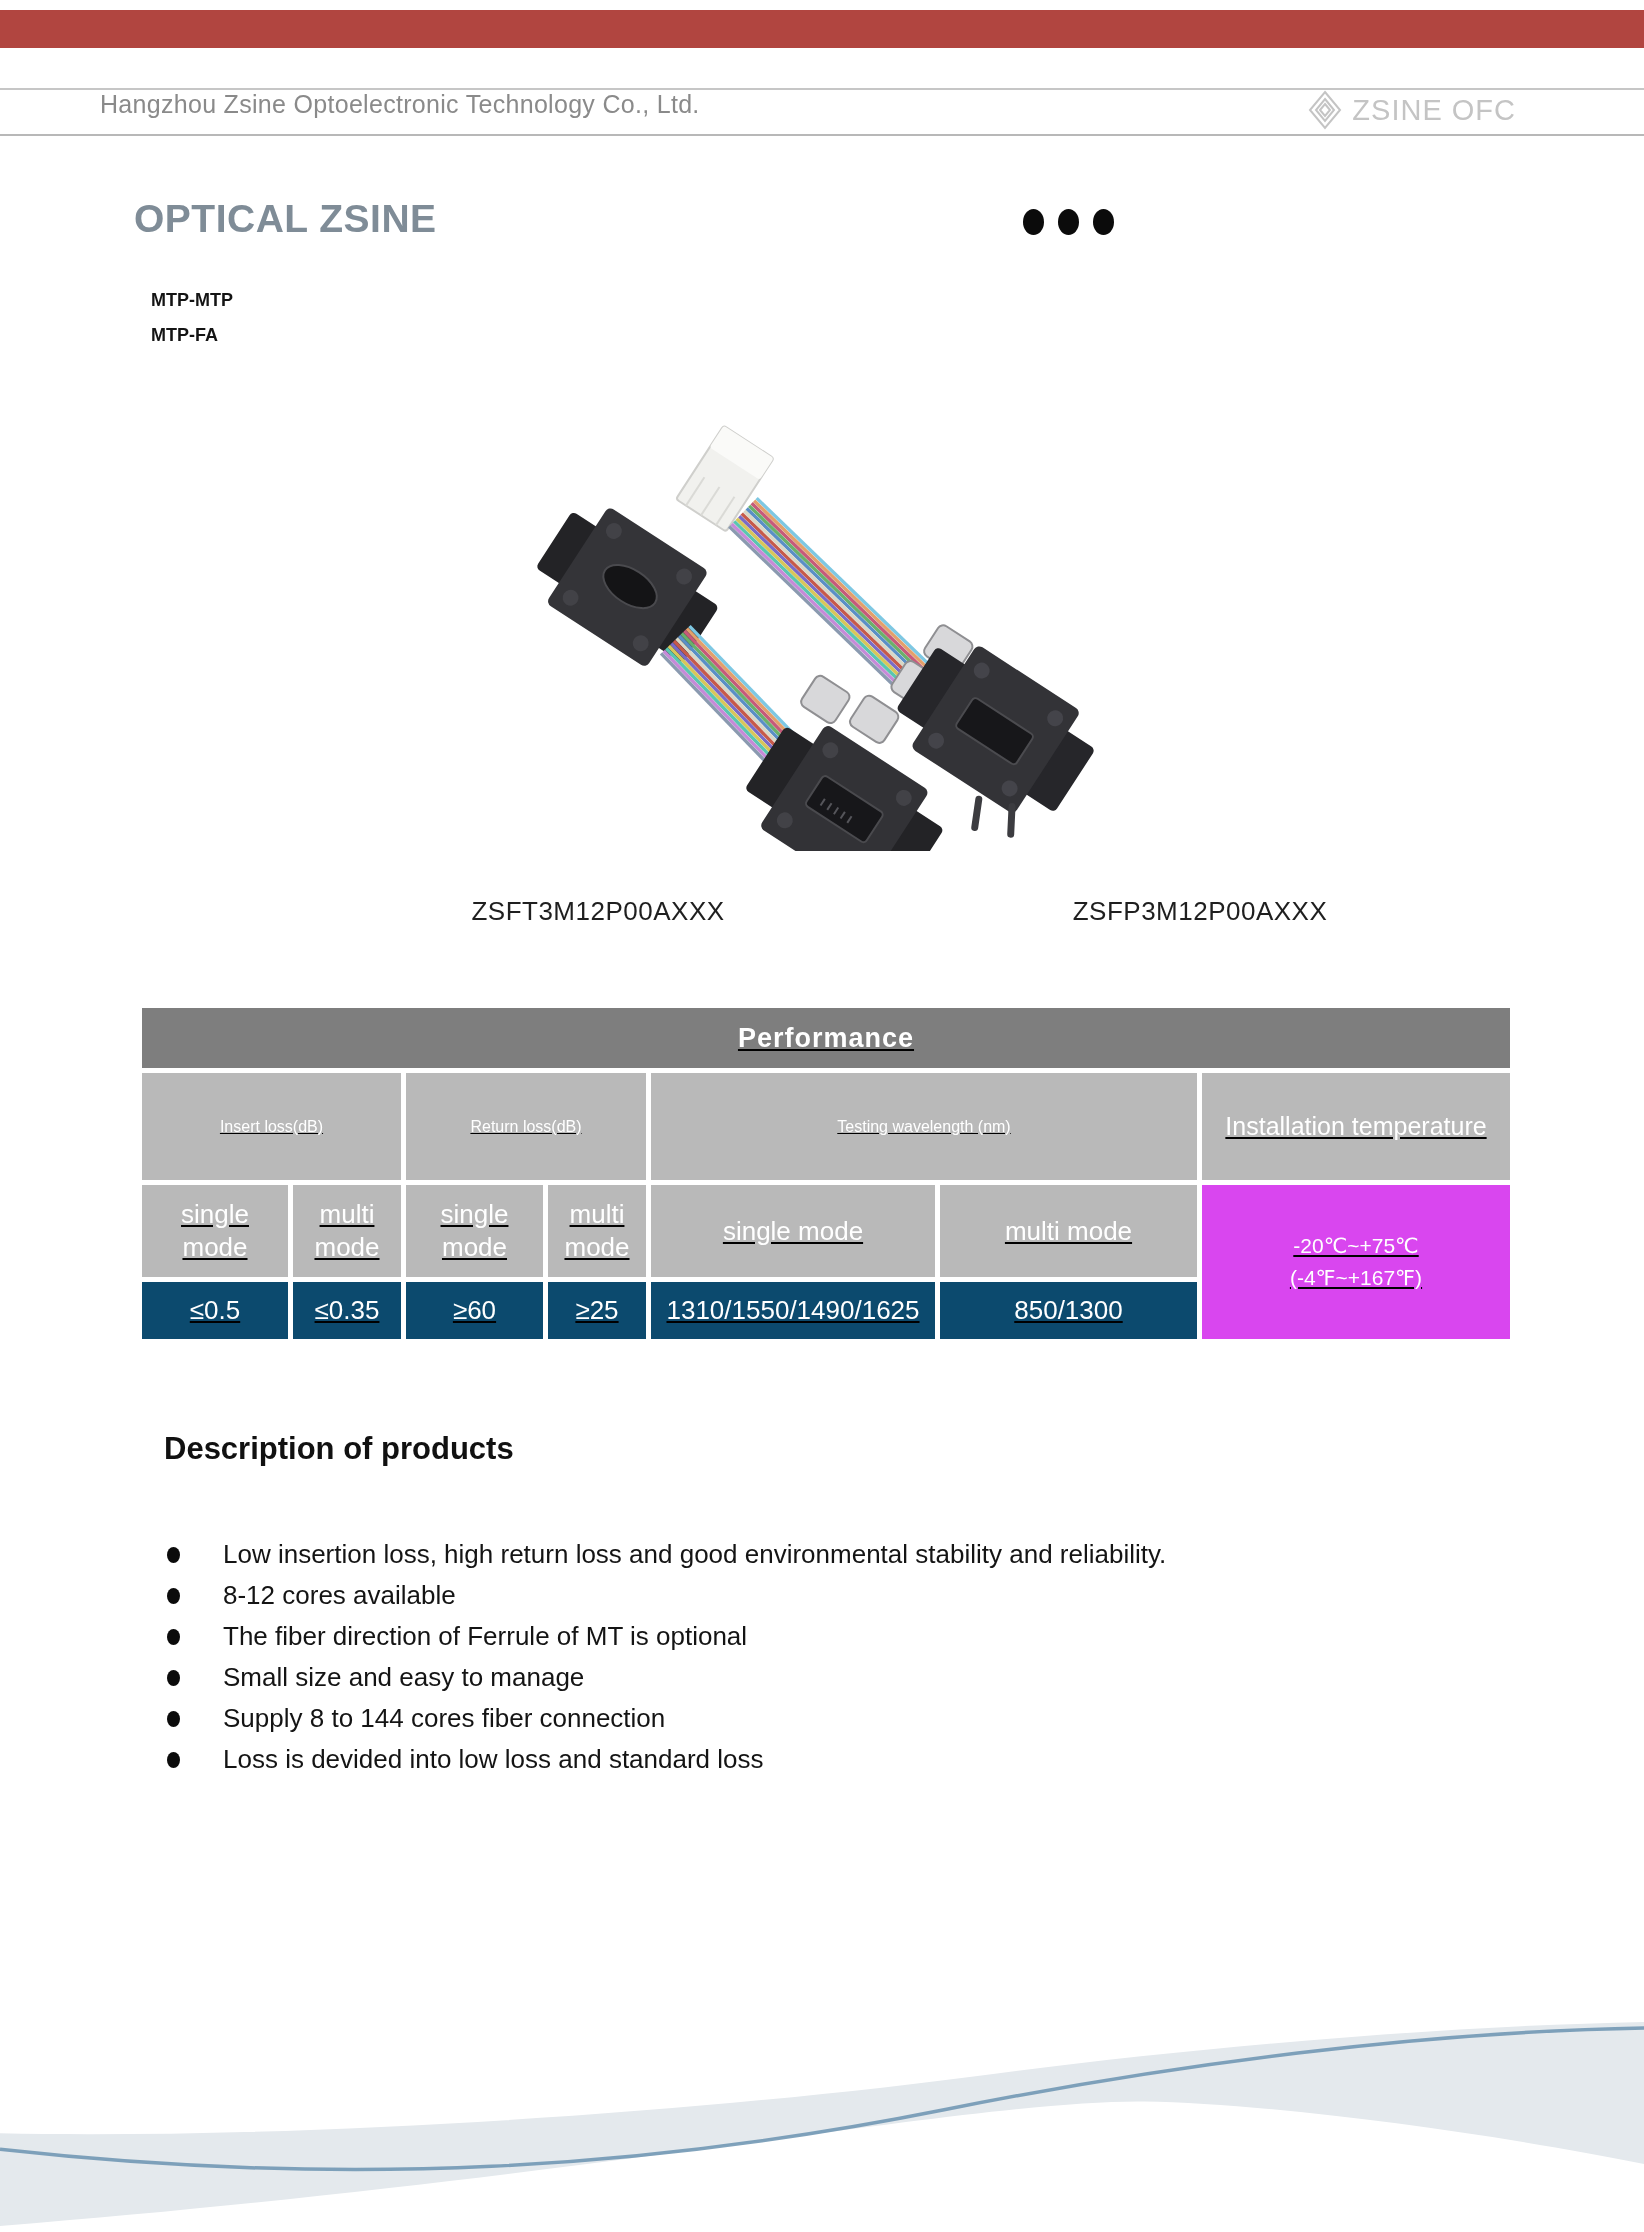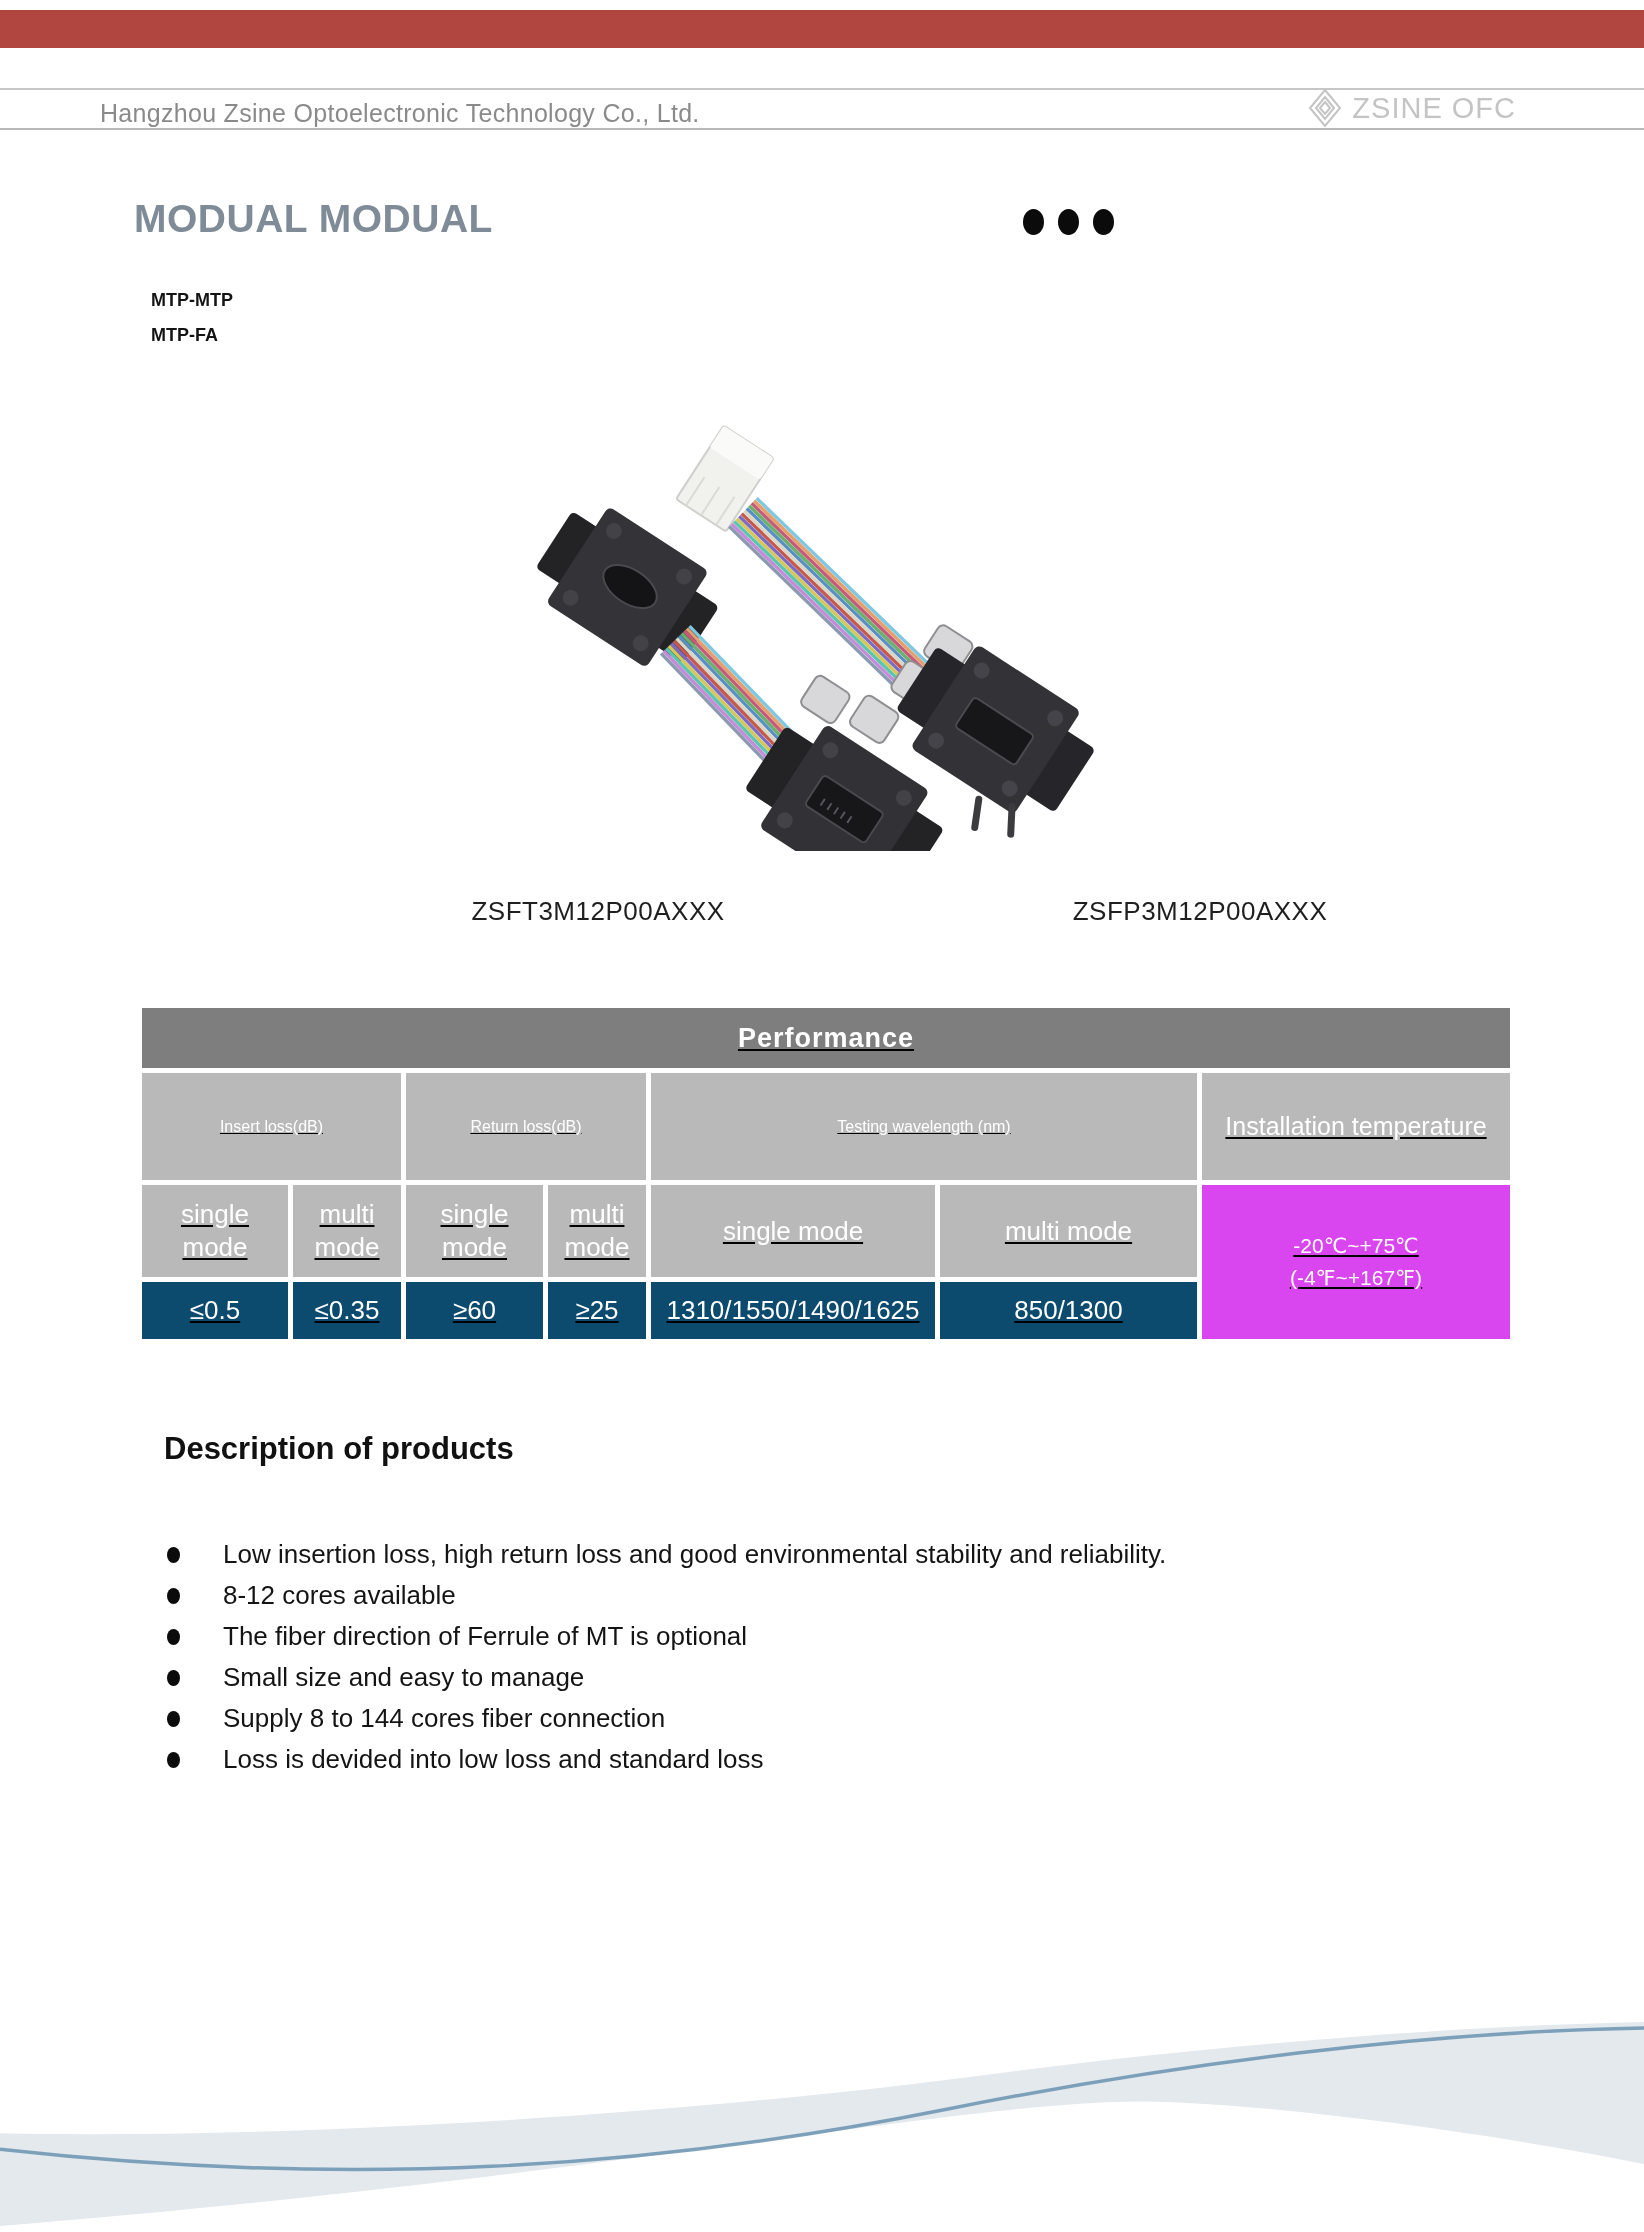--- a/index.html
+++ b/index.html
@@ -6,23 +6,23 @@
   html,body { background:#ffffff; }
   .page {
     position:relative; width:1645px; height:2233px; background:#ffffff;
     font-family:"Liberation Sans","DejaVu Sans",sans-serif; overflow:hidden;
   }
   
   .top-bar { position:absolute; left:0; top:10px; width:100%; height:38px; background:#b14540; }
 
   
   .header {
-    position:absolute; left:0; top:88px; width:100%; height:42px;
+    position:absolute; left:0; top:88px; width:100%; height:48px;
     border-top:2px solid #c6c6c6; border-bottom:2px solid #b8b8b8;
-    display:flex; align-items:flex-end; justify-content:space-between;
+    display:flex; align-items:flex-start; justify-content:space-between;
     padding:0 129px 0 100px; background:#fff;
   }
   .company { font-size:25px; color:#8a8a8a; letter-spacing:0.3px; }
   .logo { display:flex; align-items:center; gap:10px; }
   .logo-text { font-size:29px; font-weight:normal; color:#c4c4c4; letter-spacing:1px; }
 
   
   .title { position:absolute; left:134px; top:197px; font-size:39px; font-weight:bold;
            color:#7f8c97; letter-spacing:0.5px; }
   .dots { position:absolute; left:1023px; top:209px; display:flex; gap:14px; }
@@ -78,21 +78,21 @@
         <g fill="none" stroke="#c4c4c4" stroke-width="2">
           <path d="M17 2 L32 20 L17 38 L2 20 Z"></path>
           <path d="M17 9 L26 20 L17 31 L8 20 Z"></path>
           <path d="M17 14 L22 20 L17 26 L12 20 Z"></path>
         </g>
       </svg>
       <span class="logo-text">ZSINE OFC</span>
     </span>
   </div>
 
-  <div class="title">MODUAL MODUAL</div>
+  <div class="title">OPTICAL ZSINE</div>
   <div class="dots">
     <span class="dot"></span>
     <span class="dot"></span>
     <span class="dot"></span>
   </div>
 
   <div class="models">
     <div>MTP-MTP</div>
     <div>MTP-FA</div>
   </div>

